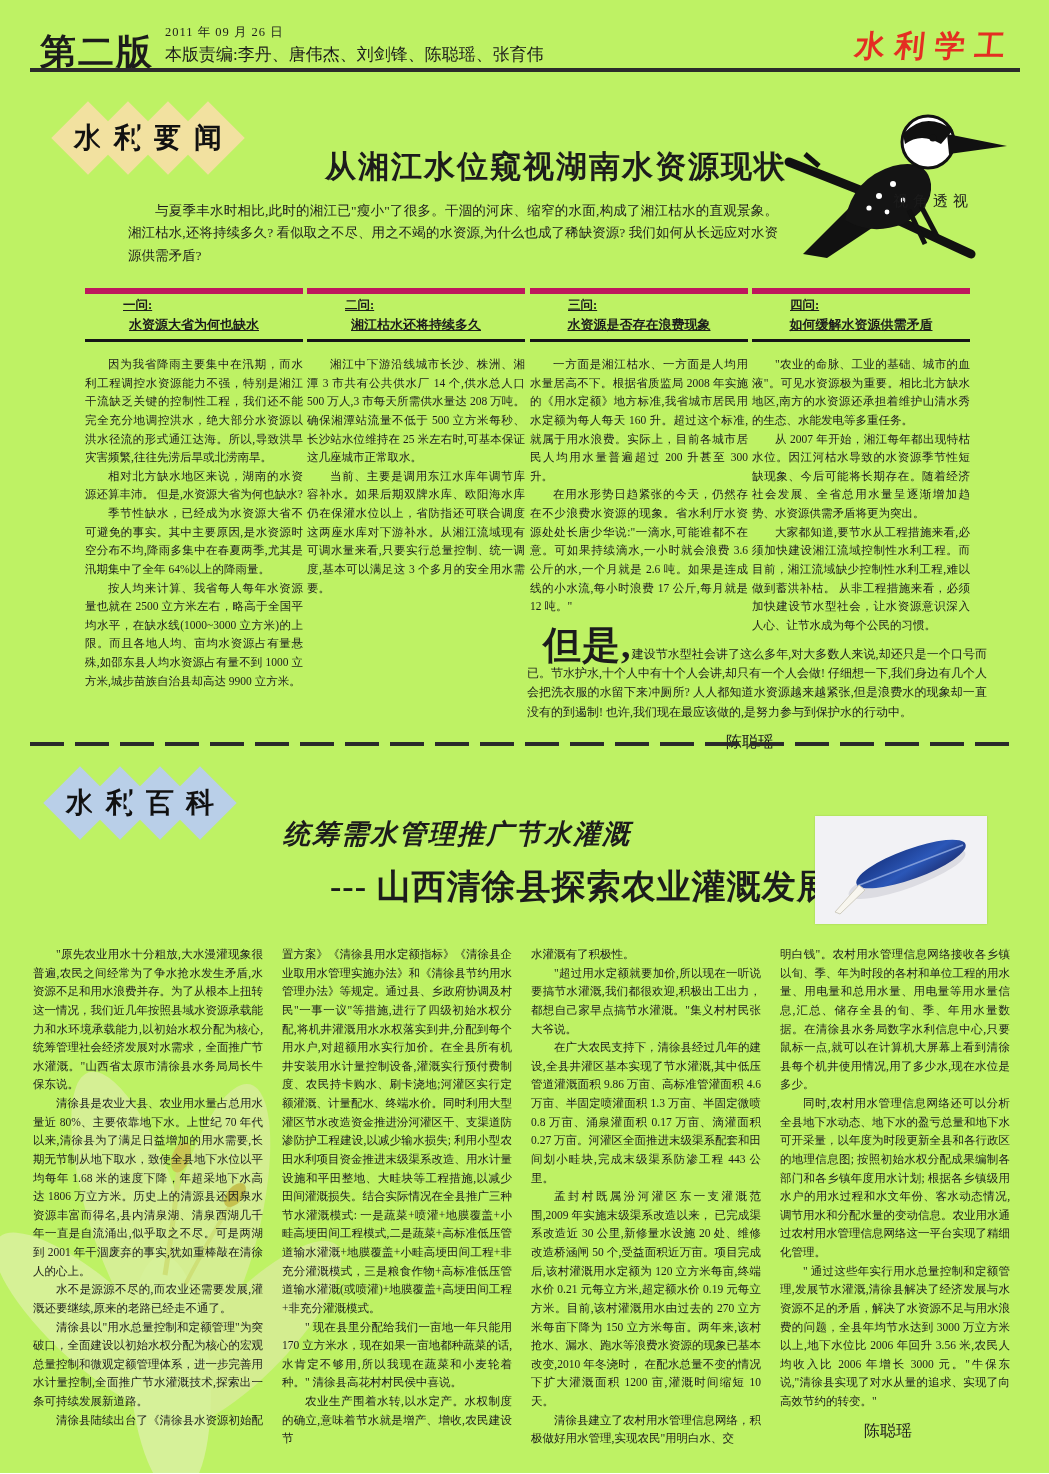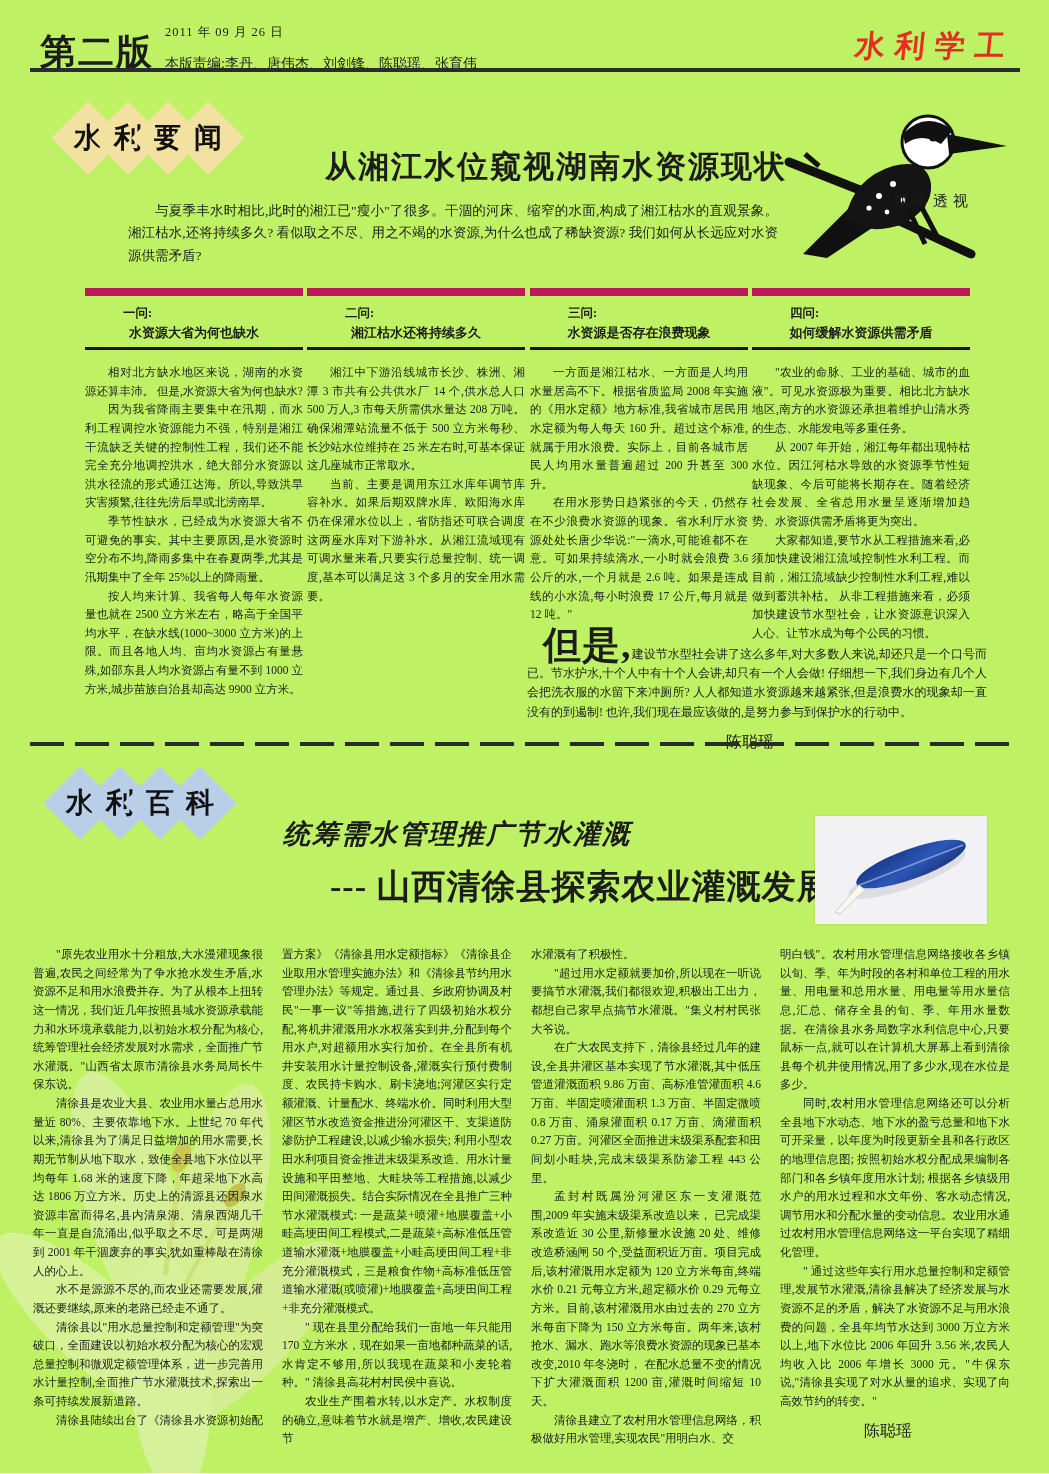--- a/index.html
+++ b/index.html
@@ -4,42 +4,42 @@
 <style>
   html,body{margin:0;padding:0;background:#fff;}
   .page{position:relative;width:1049px;height:1473px;background:#bef264;overflow:hidden;
         font-family:"Liberation Serif","DejaVu Serif",serif;color:#1c1c1c;}
 
   
   .masthead{position:absolute;left:30px;top:18px;width:990px;height:50px;}
   .edition{position:absolute;left:10px;top:10px;font-size:36px;font-weight:bold;letter-spacing:2px;}
   .mast-meta{position:absolute;left:135px;top:6px;}
   .mast-date{font-size:12.5px;letter-spacing:1px;}
-  .mast-editors{font-size:14px;margin-top:14px;}
+  .mast-editors{font-size:17px;margin-top:2px;}
   .paper-name{position:absolute;right:5px;top:8px;font-size:30px;font-weight:bold;
               color:#e42e22;letter-spacing:10px;transform:skewX(-6deg);}
   .mast-rule{position:absolute;left:30px;top:68px;width:990px;height:4px;background:#2b2b2b;}
 
   
   .badge{position:absolute;display:flex;}
   .diamond{width:52px;height:52px;transform:rotate(45deg);margin:12px -6px;
            display:flex;align-items:center;justify-content:center;}
   .diamond span{transform:rotate(-45deg);font-size:28px;font-weight:bold;color:#111;}
   .badge-s1 .diamond{background:#f2e1a0;}
   .badge-s2 .diamond{background:#b9cfe8;}
 
   
   .s1-title{position:absolute;left:325px;top:146px;font-size:31px;font-weight:600;letter-spacing:2px;}
   .bird-box{position:absolute;left:775px;top:92px;width:235px;height:168px;}
   .bird-caption{position:absolute;left:893px;top:192px;font-size:15px;letter-spacing:5px;}
   .s1-intro{position:absolute;left:128px;top:200px;width:650px;font-size:13.5px;
             line-height:1.65;text-align:justify;text-indent:2em;}
 
   .col-top{position:absolute;top:288px;width:218px;}
-  .col-head{border-top:8px solid #be185d;border-bottom:3px solid #161616;padding:9px 0 5px;}
+  .col-head{border-top:6px solid #be185d;border-bottom:3px solid #161616;padding:3px 0 5px;text-decoration:underline;}
   .q-label{font-weight:bold;font-size:12.5px;padding-left:38px;}
   .col-heading{font-weight:bold;font-size:13px;text-align:center;margin-top:2px;}
   .col-body{margin-top:13px;}
   .col-body p{margin:0;font-size:11.5px;line-height:1.62;text-align:justify;text-indent:2em;}
 
   .conclusion{position:absolute;left:527px;top:626px;width:460px;}
   .conclusion p{margin:0;font-size:12px;line-height:1.6;text-align:justify;}
   .lead-big{font-size:38px;font-weight:600;line-height:1;letter-spacing:1px;margin-left:16px;}
   .byline{ text-align:center;font-size:16px;margin-top:10px;padding-right:14px;}
 
@@ -114,23 +114,23 @@
   <div class="bird-caption">视角透视</div>
 
   <div class="s1-intro">与夏季丰水时相比,此时的湘江已"瘦小"了很多。干涸的河床、缩窄的水面,构成了湘江枯水的直观景象。 湘江枯水,还将持续多久? 看似取之不尽、用之不竭的水资源,为什么也成了稀缺资源? 我们如何从长远应对水资源供需矛盾?</div>
 
   <div class="col-top" style="left:85px;">
     <div class="col-head">
       <div class="q-label">一问:</div>
       <div class="col-heading">水资源大省为何也缺水</div>
     </div>
     <div class="col-body">
+      <p>因为我省降雨主要集中在汛期，而水利工程调控水资源能力不强，特别是湘江干流缺乏关键的控制性工程，我们还不能完全充分地调控洪水，绝大部分水资源以洪水径流的形式通江达海。所以,导致洪旱灾害频繁,往往先涝后旱或北涝南旱。</p>
       <p>相对北方缺水地区来说，湖南的水资源还算丰沛。 但是,水资源大省为何也缺水?</p>
-      <p>因为我省降雨主要集中在汛期，而水利工程调控水资源能力不强，特别是湘江干流缺乏关键的控制性工程，我们还不能完全充分地调控洪水，绝大部分水资源以洪水径流的形式通江达海。所以,导致洪旱灾害频繁,往往先涝后旱或北涝南旱。</p>
-      <p>季节性缺水，已经成为水资源大省不可避免的事实。其中主要原因,是水资源时空分布不均,降雨多集中在春夏两季,尤其是汛期集中了全年 25%以上的降雨量。</p>
+      <p>季节性缺水，已经成为水资源大省不可避免的事实。其中主要原因,是水资源时空分布不均,降雨多集中在春夏两季,尤其是汛期集中了全年 64%以上的降雨量。</p>
       <p>按人均来计算、我省每人每年水资源量也就在 2500 立方米左右，略高于全国平均水平，在缺水线(1000~3000 立方米)的上限。而且各地人均、亩均水资源占有量悬殊,如邵东县人均水资源占有量不到 1000 立方米,城步苗族自治县却高达 9900 立方米。</p>
     </div>
   </div>
 
   <div class="col-top" style="left:307px;">
     <div class="col-head">
       <div class="q-label">二问:</div>
       <div class="col-heading">湘江枯水还将持续多久</div>
     </div>
     <div class="col-body">
@@ -231,21 +231,21 @@
   <div class="col-bot" style="left:282px;">
     <p class="cont">置方案》《清徐县用水定额指标》《清徐县企业取用水管理实施办法》和《清徐县节约用水管理办法》等规定。通过县、乡政府协调及村民"一事一议"等措施,进行了四级初始水权分配,将机井灌溉用水水权落实到井,分配到每个用水户,对超额用水实行加价。在全县所有机井安装用水计量控制设备,灌溉实行预付费制度、农民持卡购水、刷卡浇地;河灌区实行定额灌溉、计量配水、终端水价。同时利用大型灌区节水改造资金推进汾河灌区干、支渠道防渗防护工程建设,以减少输水损失; 利用小型农田水利项目资金推进末级渠系改造、用水计量设施和平田整地、大畦块等工程措施,以减少田间灌溉损失。结合实际情况在全县推广三种节水灌溉模式: 一是蔬菜+喷灌+地膜覆盖+小畦高埂田间工程模式,二是蔬菜+高标准低压管道输水灌溉+地膜覆盖+小畦高埂田间工程+非充分灌溉模式，三是粮食作物+高标准低压管道输水灌溉(或喷灌)+地膜覆盖+高埂田间工程+非充分灌溉模式。</p>
     <p>" 现在县里分配给我们一亩地一年只能用 170 立方米水，现在如果一亩地都种蔬菜的话,水肯定不够用,所以我现在蔬菜和小麦轮着种。" 清徐县高花村村民侯中喜说。</p>
     <p>农业生产围着水转,以水定产。水权制度的确立,意味着节水就是增产、增收,农民建设节</p>
   </div>
 
   <div class="col-bot" style="left:531px;">
     <p class="cont">水灌溉有了积极性。</p>
     <p>"超过用水定额就要加价,所以现在一听说要搞节水灌溉,我们都很欢迎,积极出工出力，都想自己家早点搞节水灌溉。"集义村村民张大爷说。</p>
     <p>在广大农民支持下，清徐县经过几年的建设,全县井灌区基本实现了节水灌溉,其中低压管道灌溉面积 9.86 万亩、高标准管灌面积 4.6 万亩、半固定喷灌面积 1.3 万亩、半固定微喷 0.8 万亩、涌泉灌面积 0.17 万亩、滴灌面积 0.27 万亩。河灌区全面推进末级渠系配套和田间划小畦块,完成末级渠系防渗工程 443 公里。</p>
-    <p>孟封村既属汾河灌区东一支灌溉范围,2009 年实施末级渠系改造以来， 已完成渠系改造近 30 公里,新修量水设施 20 处、维修改造桥涵闸 50 个,受益面积近万亩。项目完成后,该村灌溉用水定额为 120 立方米每亩,终端水价 0.21 元每立方米,超定额水价 0.29 元每立方米。目前,该村灌溉用水由过去的 270 立方米每亩下降为 150 立方米每亩。两年来,该村抢水、漏水、跑水等浪费水资源的现象已基本改变,2010 年冬浇时， 在配水总量不变的情况下扩大灌溉面积 1200 亩,灌溉时间缩短 10 天。</p>
+    <p>孟封村既属汾河灌区东一支灌溉范围,2009 年实施末级渠系改造以来， 已完成渠系改造近 30 公里,新修量水设施 20 处、维修改造桥涵闸 50 个,受益面积近万亩。项目完成后,该村灌溉用水定额为 120 立方米每亩,终端水价 0.21 元每立方米,超定额水价 0.19 元每立方米。目前,该村灌溉用水由过去的 270 立方米每亩下降为 150 立方米每亩。两年来,该村抢水、漏水、跑水等浪费水资源的现象已基本改变,2010 年冬浇时， 在配水总量不变的情况下扩大灌溉面积 1200 亩,灌溉时间缩短 10 天。</p>
     <p>清徐县建立了农村用水管理信息网络，积极做好用水管理,实现农民"用明白水、交</p>
   </div>
 
   <div class="col-bot" style="left:780px;">
     <p class="cont">明白钱"。农村用水管理信息网络接收各乡镇以旬、季、年为时段的各村和单位工程的用水量、用电量和总用水量、用电量等用水量信息,汇总、储存全县的旬、季、年用水量数据。在清徐县水务局数字水利信息中心,只要鼠标一点,就可以在计算机大屏幕上看到清徐县每个机井使用情况,用了多少水,现在水位是多少。</p>
     <p>同时,农村用水管理信息网络还可以分析全县地下水动态、地下水的盈亏总量和地下水可开采量，以年度为时段更新全县和各行政区的地理信息图; 按照初始水权分配成果编制各部门和各乡镇年度用水计划; 根据各乡镇级用水户的用水过程和水文年份、客水动态情况,调节用水和分配水量的变动信息。农业用水通过农村用水管理信息网络这一平台实现了精细化管理。</p>
     <p>" 通过这些年实行用水总量控制和定额管理,发展节水灌溉,清徐县解决了经济发展与水资源不足的矛盾，解决了水资源不足与用水浪费的问题，全县年均节水达到 3000 万立方米以上,地下水位比 2006 年回升 3.56 米,农民人均收入比 2006 年增长 3000 元。"牛保东说,"清徐县实现了对水从量的追求、实现了向高效节约的转变。"</p>
     <div class="byline">陈聪瑶</div>
   </div>
 

